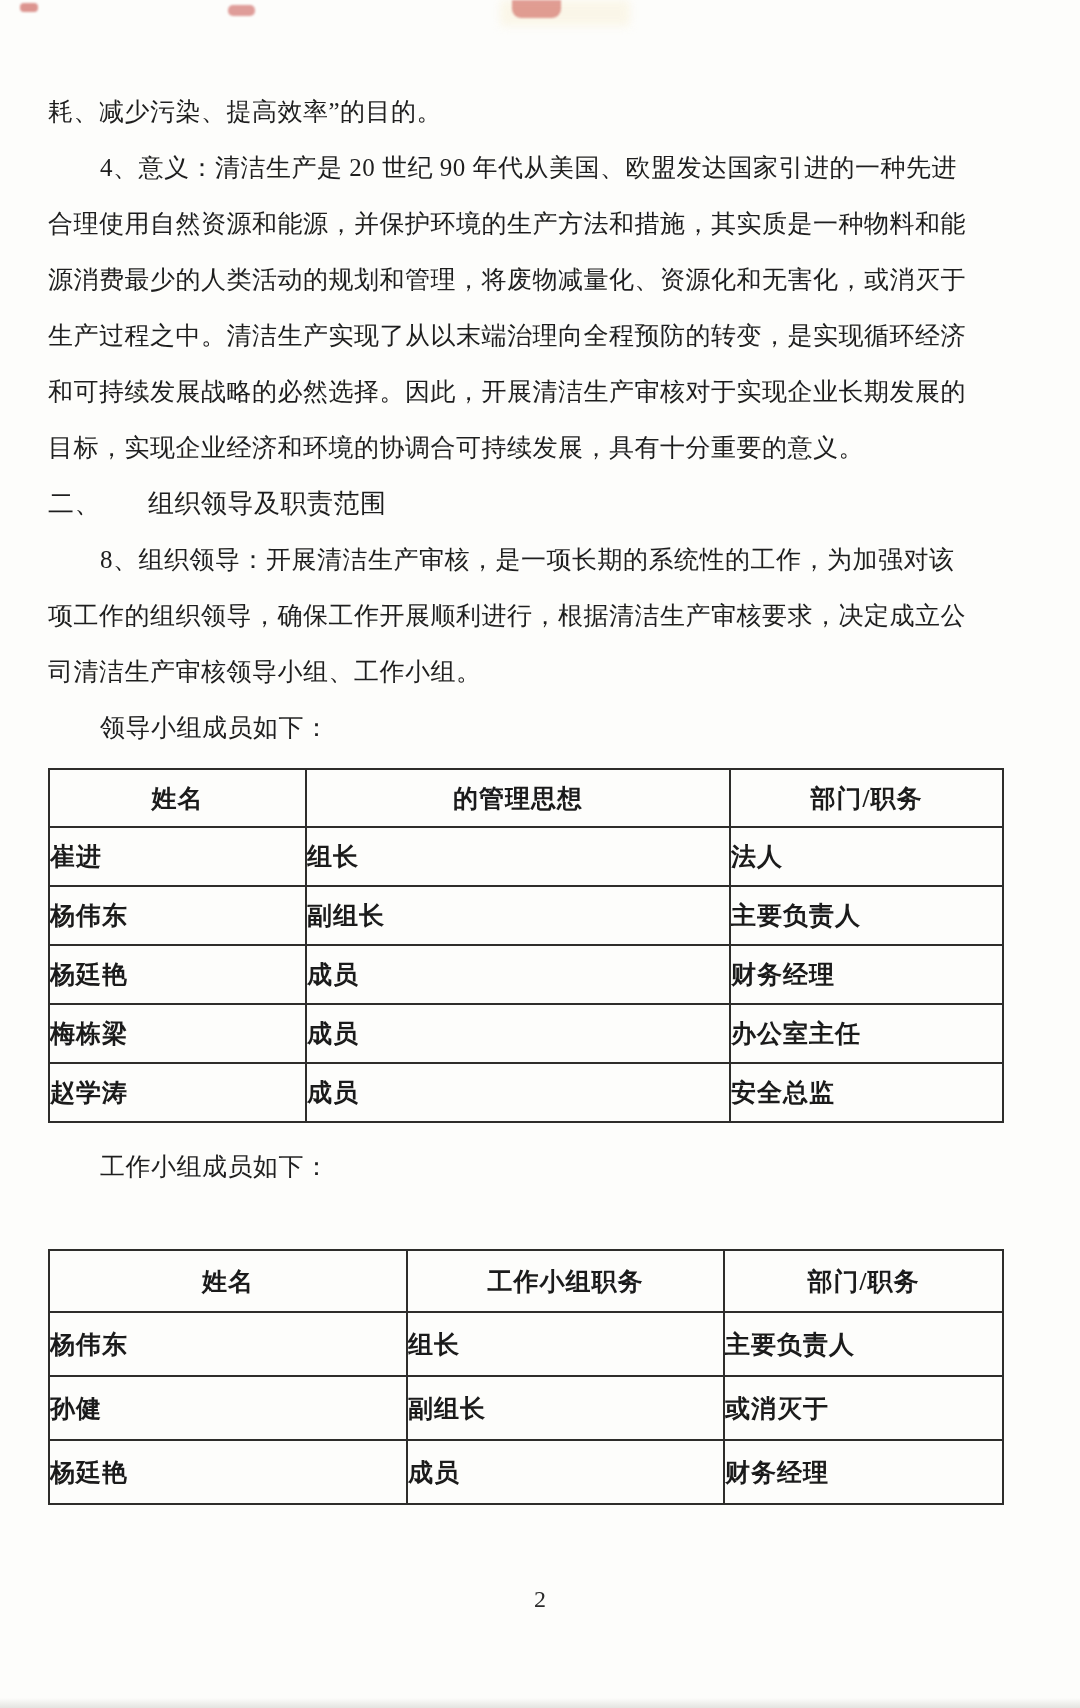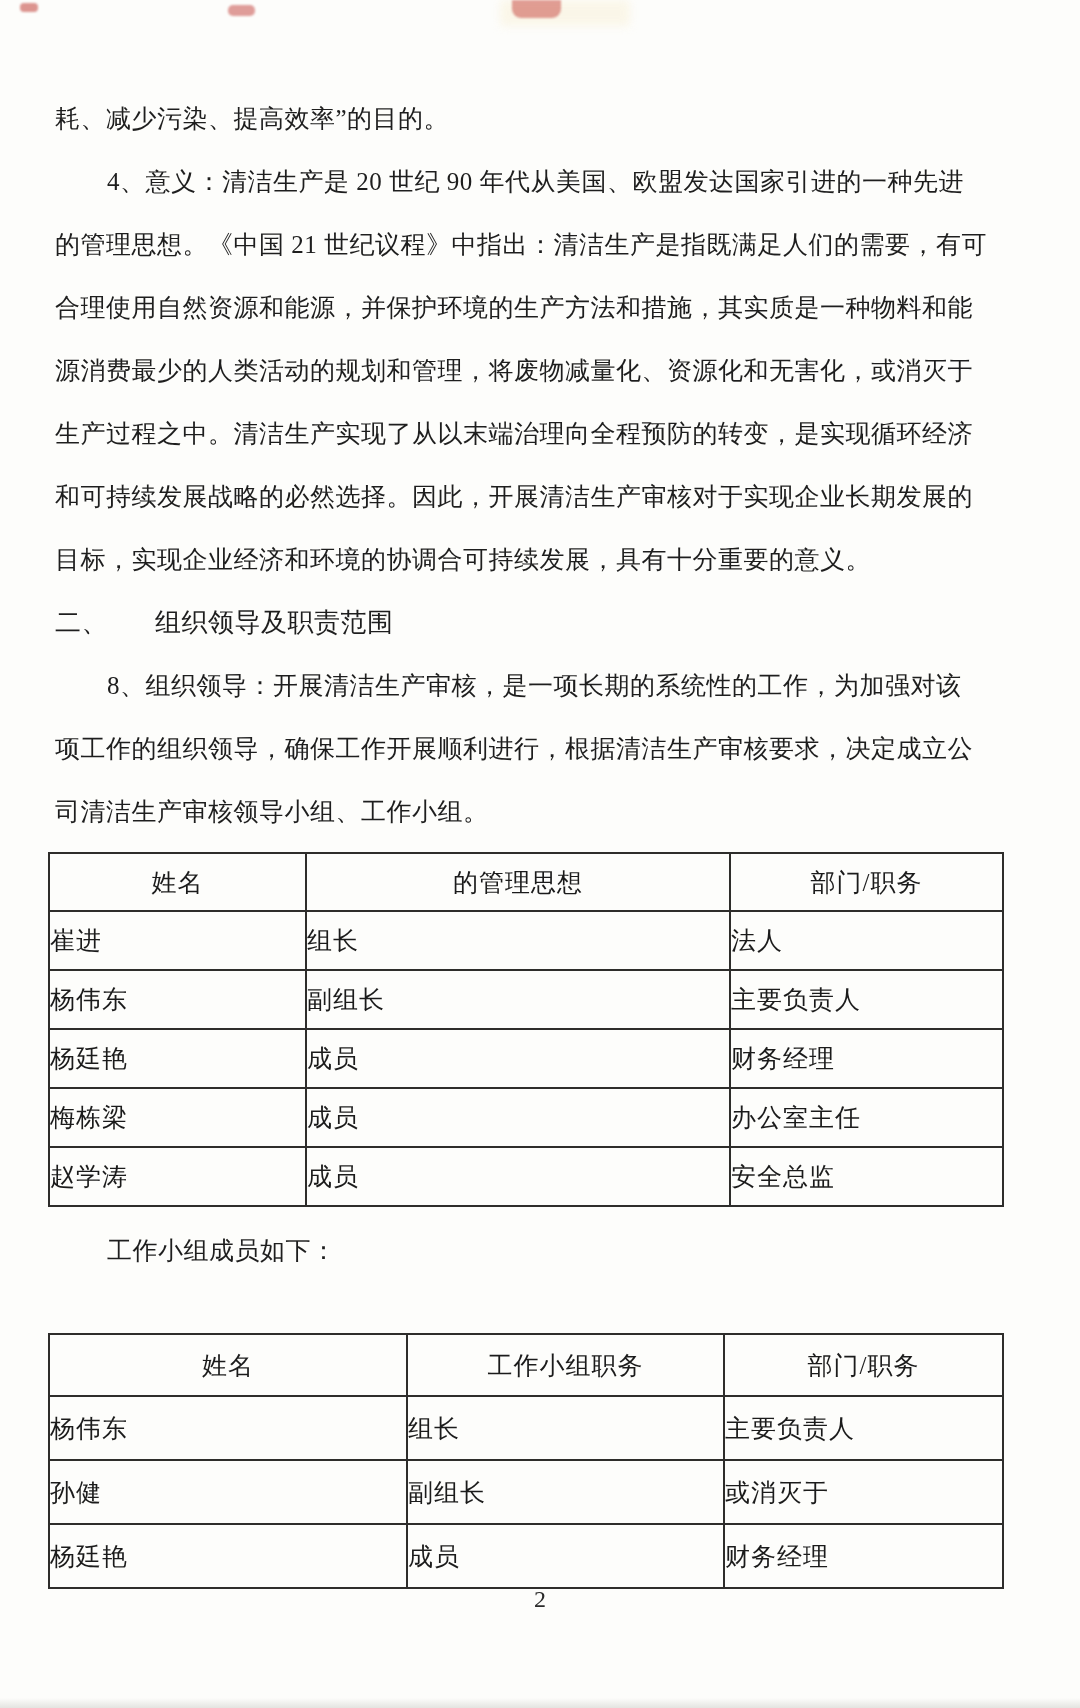--- a/index.html
+++ b/index.html
@@ -12,40 +12,40 @@
     color:#1e1e1e;
   }
   .scan-tint{position:absolute;left:500px;top:0;width:130px;height:26px;
     background:#faf5e4;opacity:.8;filter:blur(5px);}
   .ink{position:absolute;filter:blur(1.2px);}
   .ink-1{left:20px;top:3px;width:18px;height:9px;background:rgba(193,62,55,.55);border-radius:4px;}
   .ink-2{left:228px;top:5px;width:27px;height:11px;background:rgba(193,62,55,.5);border-radius:5px;}
   .ink-3{left:512px;top:0;width:49px;height:18px;background:rgba(198,66,58,.5);border-radius:0 0 9px 9px;}
   .content{position:absolute;left:48px;top:84px;width:954px;}
   .line{
-    margin:7px;font-size:25px;line-height:56px;height:56px;
+    margin:0;font-size:25px;line-height:56px;height:56px;
     white-space:nowrap;letter-spacing:.5px;
   }
   .indent{padding-left:52px;}
   .heading{font-size:26px;}
   .heading .marker{display:inline-block;width:100px;}
   .caption{padding-left:52px;}
   table{
     border-collapse:collapse;
     table-layout:fixed;
     width:954px;
     font-size:25px;
     color:#1b1b1b;
   }
   .t-lead{margin-top:12px;}
   .t-work{margin-top:54px;}
   th,td{
     border:2px solid #2e2d2b;
     vertical-align:middle;
-    font-weight:normal;
+    font-weight:bold;
     padding:0;letter-spacing:1px;
     overflow:hidden;
   }
   .t-lead th{height:56px;}
   .t-lead td{height:57px;}
   .t-work th{height:60px;}
   .t-work td{height:62px;}
   .t-lead col.c1{width:257px;}  .t-lead col.c2{width:424px;}  .t-lead col.c3{width:273px;}
   .t-work col.c1{width:358px;}  .t-work col.c2{width:317px;}  .t-work col.c3{width:279px;}
   .caption-gap{margin-top:16px;}
@@ -60,33 +60,33 @@
 <body>
 
 <div class="scan-tint"></div>
 <div class="ink ink-1"></div>
 <div class="ink ink-2"></div>
 <div class="ink ink-3"></div>
 
 <div class="content">
   <p class="line">耗、减少污染、提高效率”的目的。</p>
   <p class="line indent">4、意义：清洁生产是 20 世纪 90 年代从美国、欧盟发达国家引进的一种先进</p>
-  <p class="line">的管理思想。《中国 21 世纪议程》中指出：清洁生产是指既满足人们的需要，有可</p>
   <p class="line">合理使用自然资源和能源，并保护环境的生产方法和措施，其实质是一种物料和能</p>
   <p class="line">源消费最少的人类活动的规划和管理，将废物减量化、资源化和无害化，或消灭于</p>
   <p class="line">生产过程之中。清洁生产实现了从以末端治理向全程预防的转变，是实现循环经济</p>
   <p class="line">和可持续发展战略的必然选择。因此，开展清洁生产审核对于实现企业长期发展的</p>
   <p class="line">目标，实现企业经济和环境的协调合可持续发展，具有十分重要的意义。</p>
 
   <p class="line heading"><span class="marker">二、</span><span>组织领导及职责范围</span></p>
 
   <p class="line indent">8、组织领导：开展清洁生产审核，是一项长期的系统性的工作，为加强对该</p>
   <p class="line">项工作的组织领导，确保工作开展顺利进行，根据清洁生产审核要求，决定成立公</p>
   <p class="line">司清洁生产审核领导小组、工作小组。</p>
 
+  <p class="line caption">领导小组成员如下：</p>
 
   <table class="t-lead">
     <colgroup>
         <col class="c1">
         <col class="c2">
         <col class="c3">
       </colgroup>
     <tbody>
         <tr>
       <th>姓名</th>

